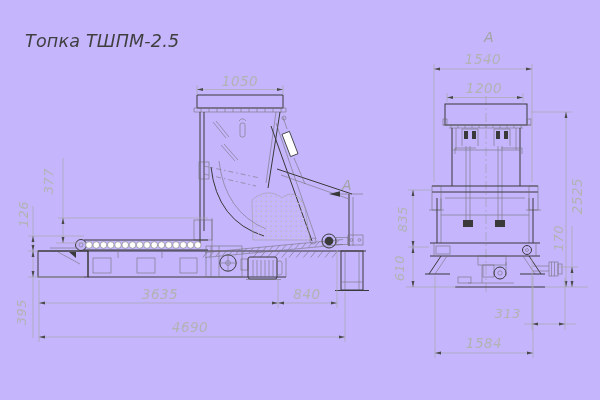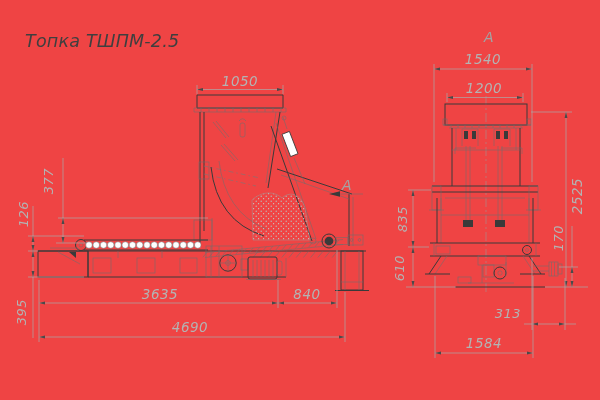--- a/index.html
+++ b/index.html
@@ -1,16 +1,16 @@
 <!DOCTYPE html>
 <html><head>
 <meta charset="utf-8">
 <style>
   html,body{margin:0;padding:0;background:#fff;}
-  #stage{position:relative;width:600px;height:400px;background:#ef4444;overflow:hidden;
+  #stage{position:relative;width:600px;height:400px;background:#c4b5fd;overflow:hidden;
          font-family:"DejaVu Sans", sans-serif;}
   svg{display:block}
   
   .o  {stroke:#3a3a3a;stroke-width:1;fill:none}
   .t  {stroke:#6e6e6e;stroke-width:.55;fill:none}
   .d  {stroke:#aaaaaa;stroke-width:.7;fill:none}
   .cl {stroke:#9a9a9a;stroke-width:.55;fill:none;stroke-dasharray:9 3 2 3}
   .dash{stroke:#777;stroke-width:.6;fill:none;stroke-dasharray:5 3 1.5 3}
   .dk {fill:#3a3a3a;stroke:none}
   text.dim{fill:#b3b3b3;font-style:italic;font-size:13.5px;letter-spacing:.5px}

